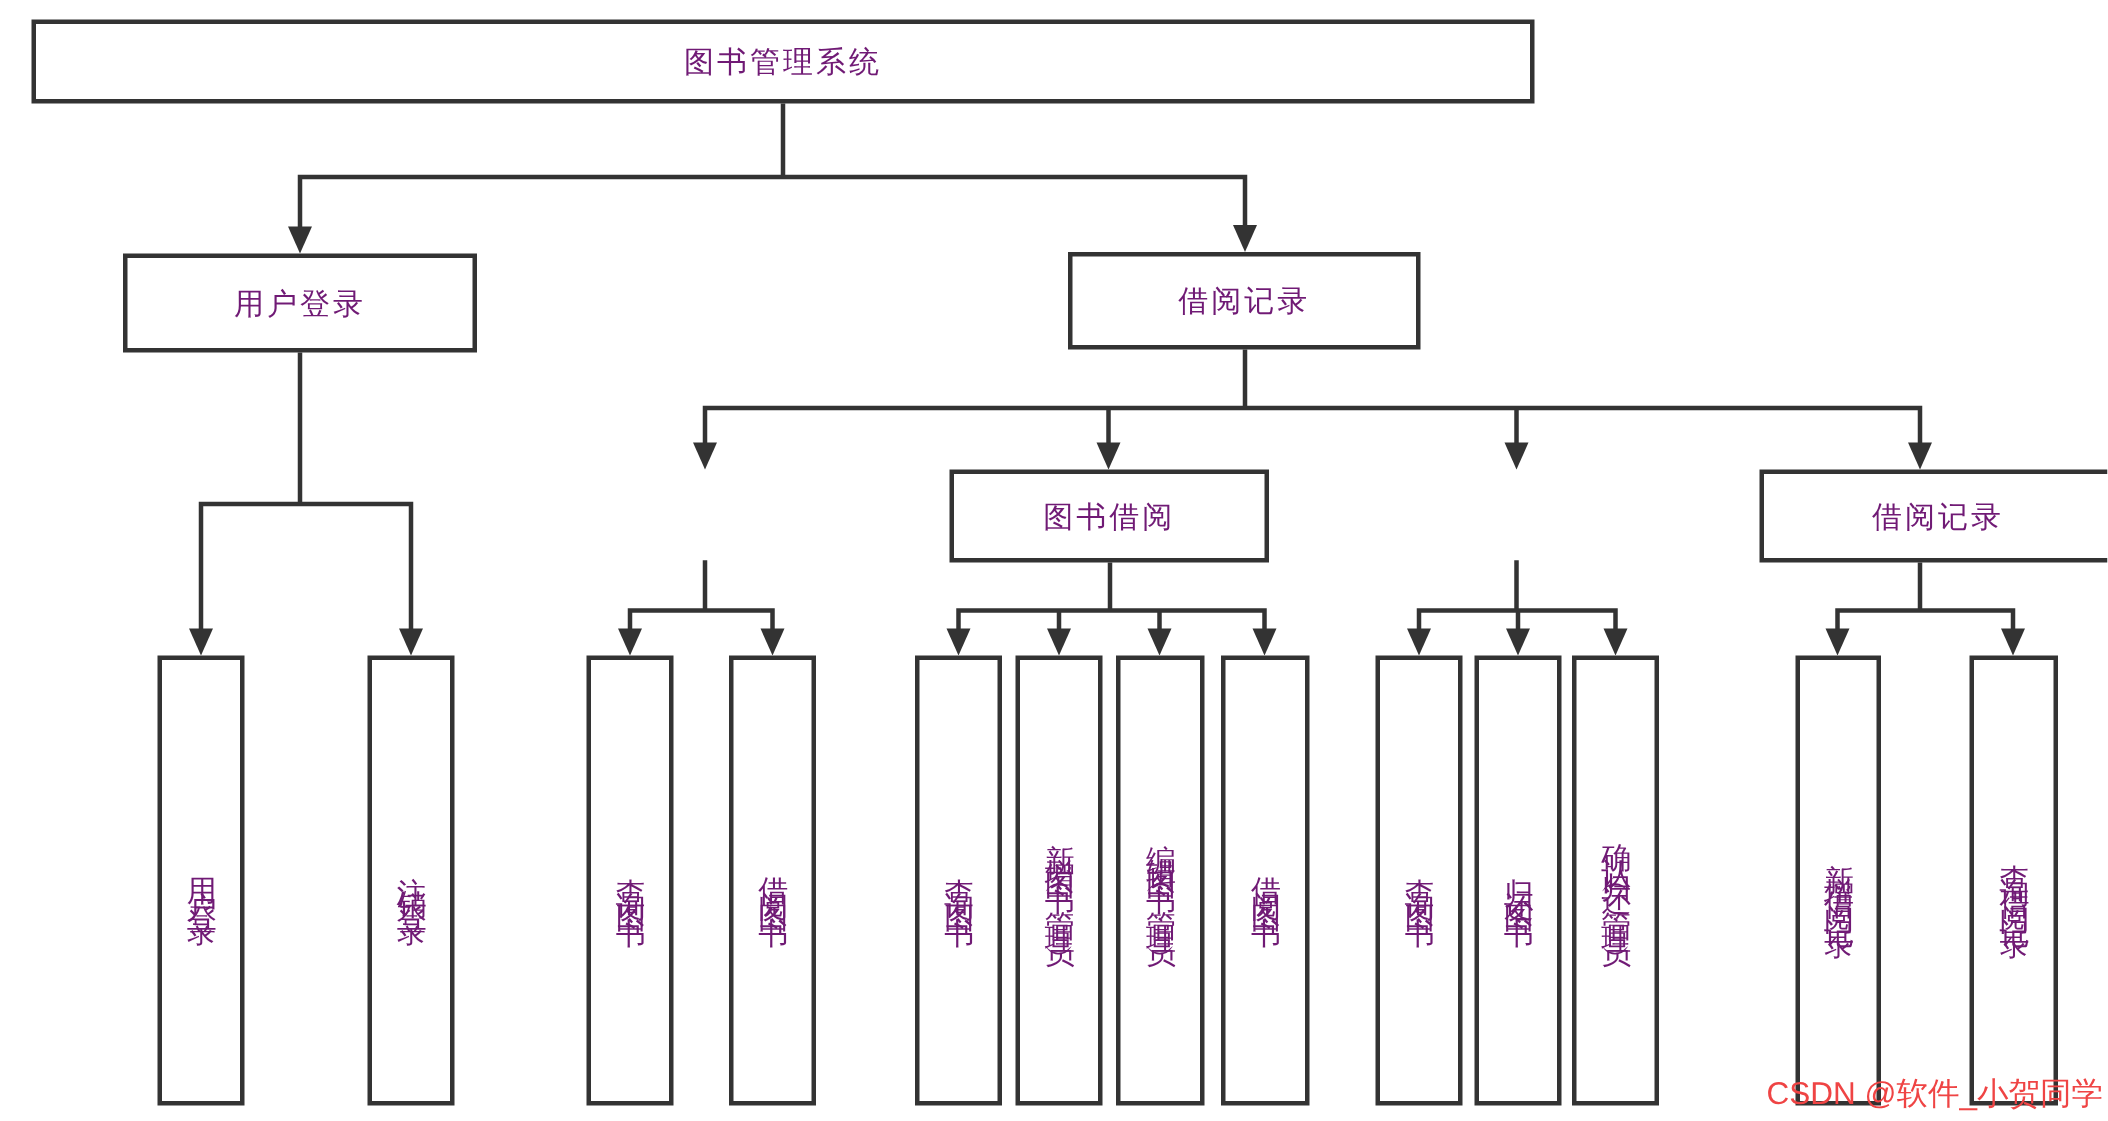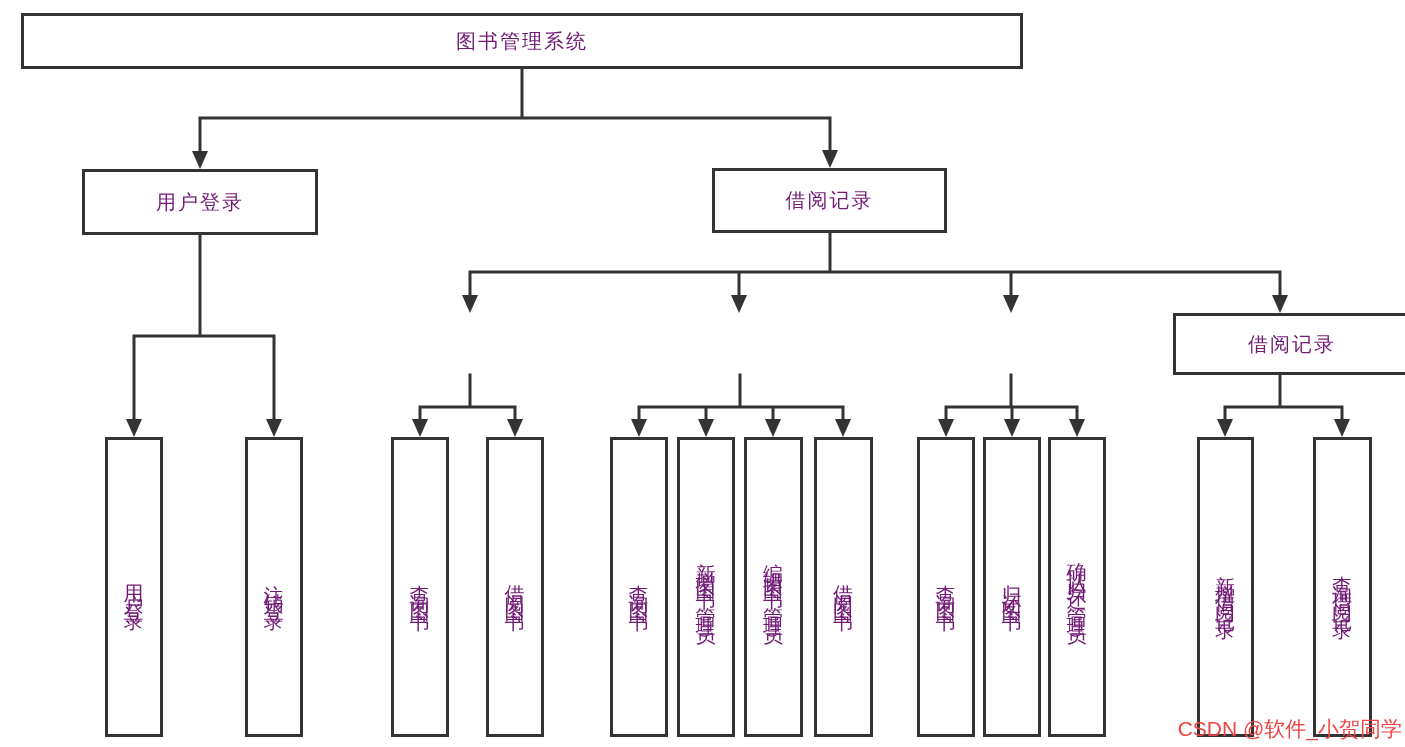--- a/index.html
+++ b/index.html
@@ -96,20 +96,23 @@
     <span>图书管理系统</span>
   </div>
 
   <div class="node h-node" style="left:82px; top:169px; width:236px; height:66px;">
     <span>用户登录</span>
   </div>
   <div class="node h-node" style="left:712px; top:168px; width:235px; height:65px;">
     <span>借阅记录</span>
   </div>
 
+  <div class="node h-node" style="left:633px; top:313px; width:213px; height:62px;">
+    <span>图书借阅</span>
+  </div>
   <div class="node h-node" style="left:1173px; top:313px; width:238px; height:62px;">
     <span>借阅记录</span>
   </div>
 
   <div class="node v-node" style="left:105px; top:437px; width:58px; height:300px;">
     <span>用户登录</span>
   </div>
   <div class="node v-node" style="left:245px; top:437px; width:58px; height:300px;">
     <span>注销登录</span>
   </div>

